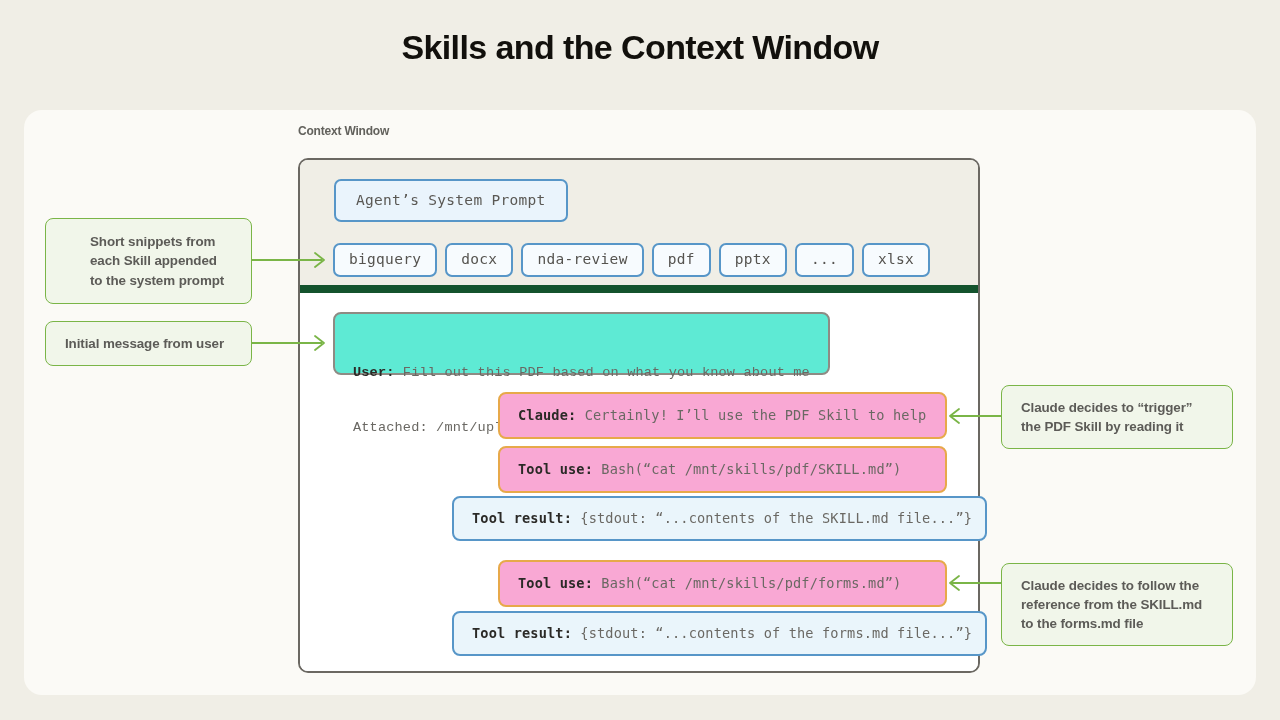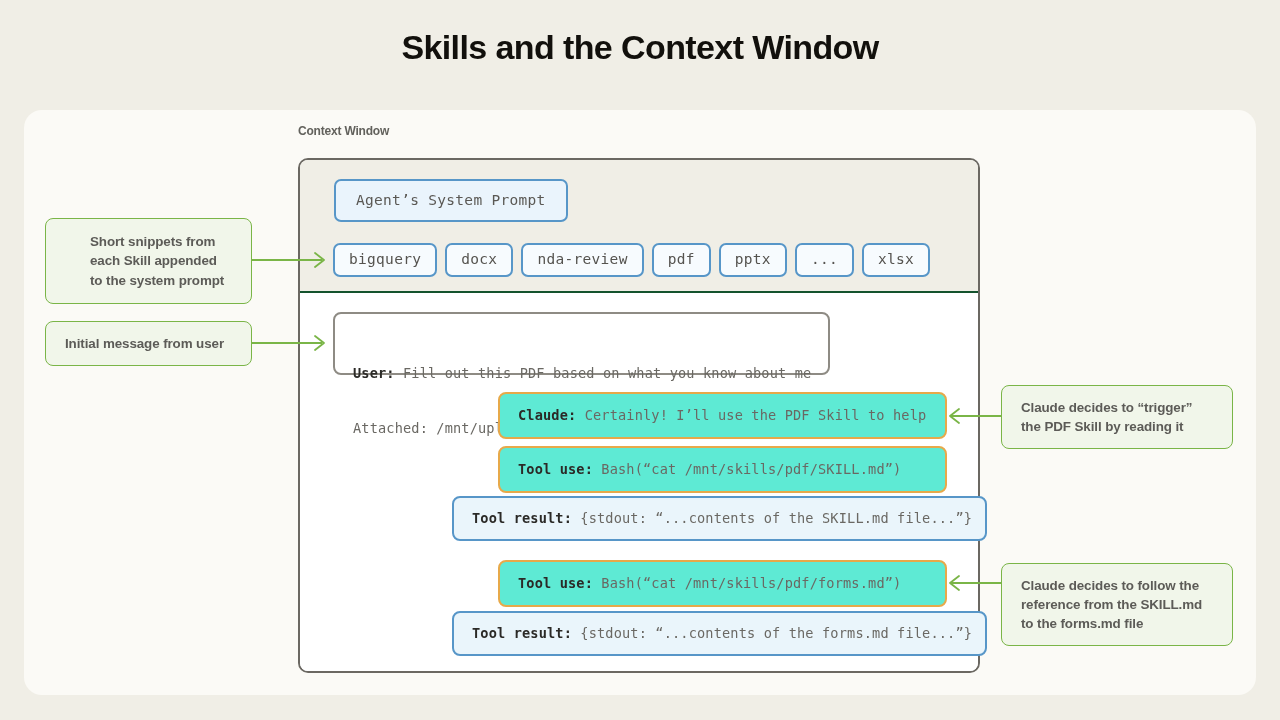--- a/index.html
+++ b/index.html
@@ -64,21 +64,21 @@
     overflow: hidden;
     background: #FFFFFF;
   }
   .ctx-sysprompt-zone {
     position: absolute;
     left: 0;
     top: 0;
     width: 100%;
     height: 133px;
     background: #F0EEE6;
-    border-bottom: 2px solid #14532d;
+    border-bottom: 8px solid #14532d;
     box-sizing: border-box;
   }
   .ctx-convo-zone {
     position: absolute;
     left: 0;
     top: 133px;
     width: 100%;
     bottom: 0;
     background: #FFFFFF;
   }
@@ -136,25 +136,26 @@
   }
   .msg .lbl {
     font-weight: bold;
     color: #2B2A27;
   }
   .msg .bdy {
     color: #6A6863;
   }
   .msg.neutral {
     border: 2px solid #8E8B84;
-    background: #ffffff;
+    background: #5eead4;
+    font-family: Liberation Mono, monospace;
   }
   .msg.amber {
     border: 2px solid #E7A94A;
-    background: #5eead4;
+    background: #f9a8d4;
   }
   .msg.blue {
     border: 2px solid #5796C8;
     background: #EAF5FB;
     margin-left: 40px;
   }
 
   .msg-user      { left: 333px; top: 312px; width: 497px; height: 63px; align-items: center; }
   .msg-claude    { left: 498px; top: 392px; width: 449px; height: 47px; }
   .msg-tooluse1  { left: 498px; top: 446px; width: 449px; height: 47px; }

